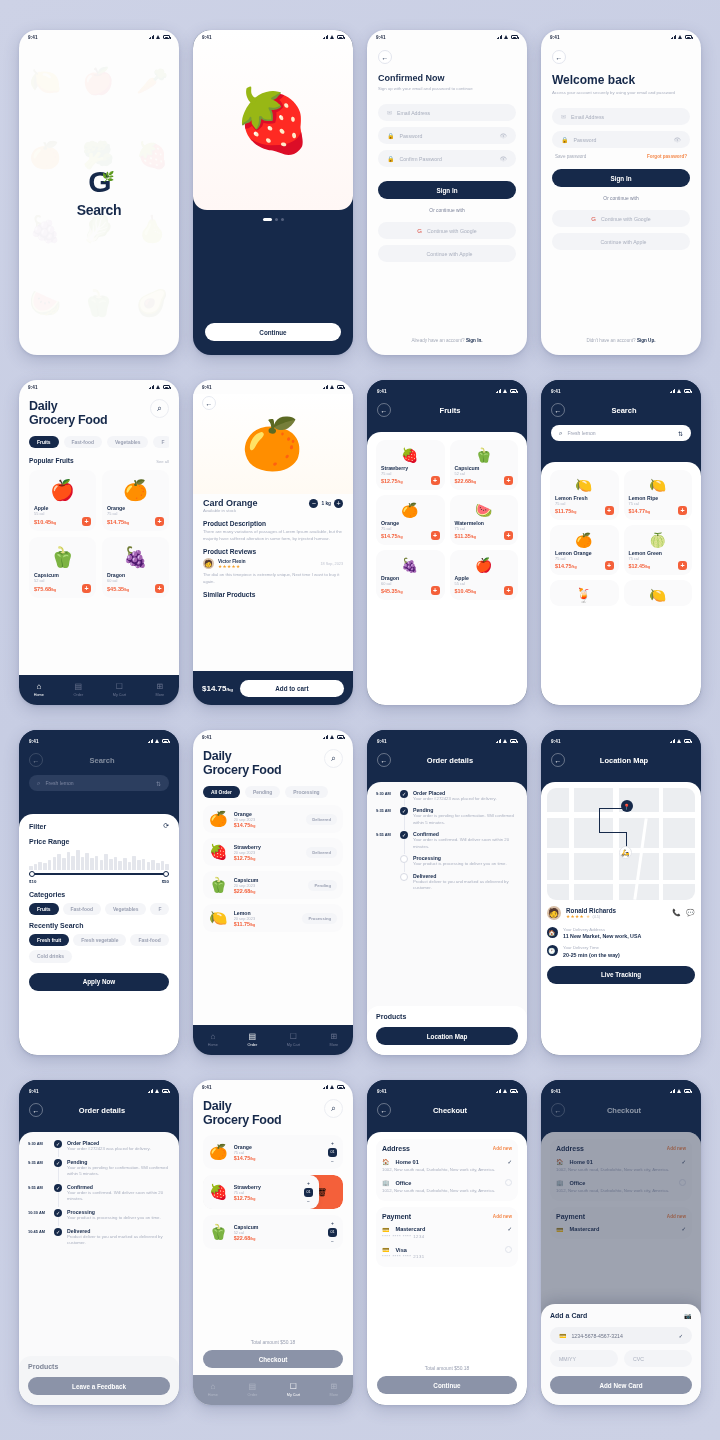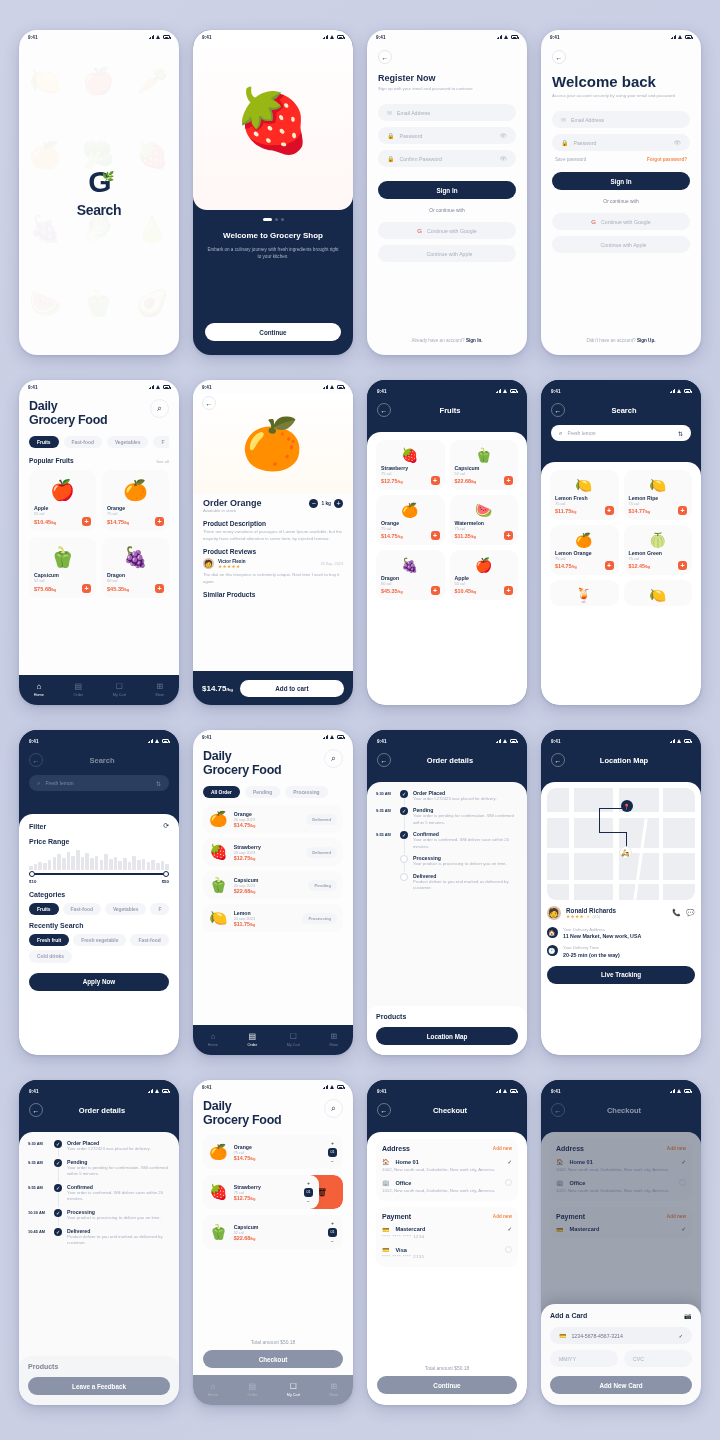--- a/index.html
+++ b/index.html
@@ -191,24 +191,20 @@
         <span class="wifi"></span>
         <span class="batt"></span>
       </span>
     </div>
     <div class="hero">🍓</div>
     <div class="dots">
         <i class="w"></i>
         <i></i>
         <i></i>
       </div>
-    <div style="padding:4px 14px 0;text-align:center;">
-      <div style="font-size:8px;font-weight:700;color:#fff;line-height:1.25;">Welcome to Grocery Shop</div>
-      <div style="font-size:4.6px;color:#aab3c8;line-height:1.55;margin-top:5px;">Embark on a culinary journey with fresh ingredients brought right to your kitchen.</div>
-    </div>
     <div style="position:absolute;left:12px;right:12px;bottom:14px;">
       <div class="btn-primary btn-white">Continue</div>
     </div>
   </div>
 
   <div class="phone">
     <div class="statusbar">
       <span>9:41</span>
       <span class="sb-icons">
         <span class="bars">
@@ -216,21 +212,21 @@
             <i></i>
             <i></i>
             <i></i>
           </span>
         <span class="wifi"></span>
           <span class="batt"></span>
       </span>
     </div>
     <div style="padding:6px 11px;">
       <div class="backbtn dark" style="border:.7px solid #e3e6ee;">←</div>
-      <div class="h2" style="margin-top:9px;font-size:9px;">Register Now</div>
+      <div class="h2" style="margin-top:9px;font-size:9px;">Confirmed Now</div>
       <div class="muted" style="margin-top:3px;">Sign up with your email and password to continue</div>
 
       <div class="field" style="margin-top:12px;">
         <span class="ic">✉</span>
         <span>Email Address</span>
       </div>
       <div class="field" style="margin-top:6px;">
         <span class="ic">🔒</span>
         <span style="flex:1">Password</span>
         <span class="ic">👁</span>
@@ -268,21 +264,21 @@
             <i></i>
             <i></i>
             <i></i>
           </span>
         <span class="wifi"></span>
           <span class="batt"></span>
       </span>
     </div>
     <div style="padding:6px 11px;">
       <div class="backbtn dark" style="border:.7px solid #e3e6ee;">←</div>
-      <div class="h2" style="margin-top:9px;font-size:15px;">Welcome back</div>
+      <div class="h2" style="margin-top:9px;font-size:12px;">Welcome back</div>
       <div class="muted" style="margin-top:3px;">Access your account securely by using your email and password</div>
 
       <div class="field" style="margin-top:12px;">
         <span class="ic">✉</span>
         <span>Email Address</span>
       </div>
       <div class="field" style="margin-top:6px;">
         <span class="ic">🔒</span>
         <span style="flex:1">Password</span>
         <span class="ic">👁</span>
@@ -416,21 +412,21 @@
         <span class="wifi"></span>
           <span class="batt"></span>
       </span>
     </div>
     <div style="position:relative;height:100px;background:linear-gradient(180deg,#fff,#fffaf3);display:flex;align-items:center;justify-content:center;">
       <div class="backbtn dark" style="position:absolute;left:9px;top:2px;border:.7px solid #e6e9f0;">←</div>
       <div style="font-size:50px;">🍊</div>
     </div>
     <div style="padding:4px 10px;">
       <div style="display:flex;align-items:center;justify-content:space-between;">
-        <div class="h2" style="font-size:9px;">Order Orange</div>
+        <div class="h2" style="font-size:9px;">Card Orange</div>
         <div style="display:flex;align-items:center;gap:3px;">
           <span class="dot" style="width:9px;height:9px;font-size:7px;">−</span>
           <span style="font-size:4.8px;font-weight:700;color:#16294a;">1 kg</span>
           <span class="dot" style="width:9px;height:9px;font-size:7px;">+</span>
         </div>
       </div>
       <div class="muted">Available in stock</div>
       <div class="h3" style="margin-top:6px;">Product Description</div>
       <div class="muted" style="margin-top:2px;">There are many variations of passages of Lorem Ipsum available, but the majority have suffered alteration in some form, by injected humour.</div>
       <div class="h3" style="margin-top:6px;">Product Reviews</div>

